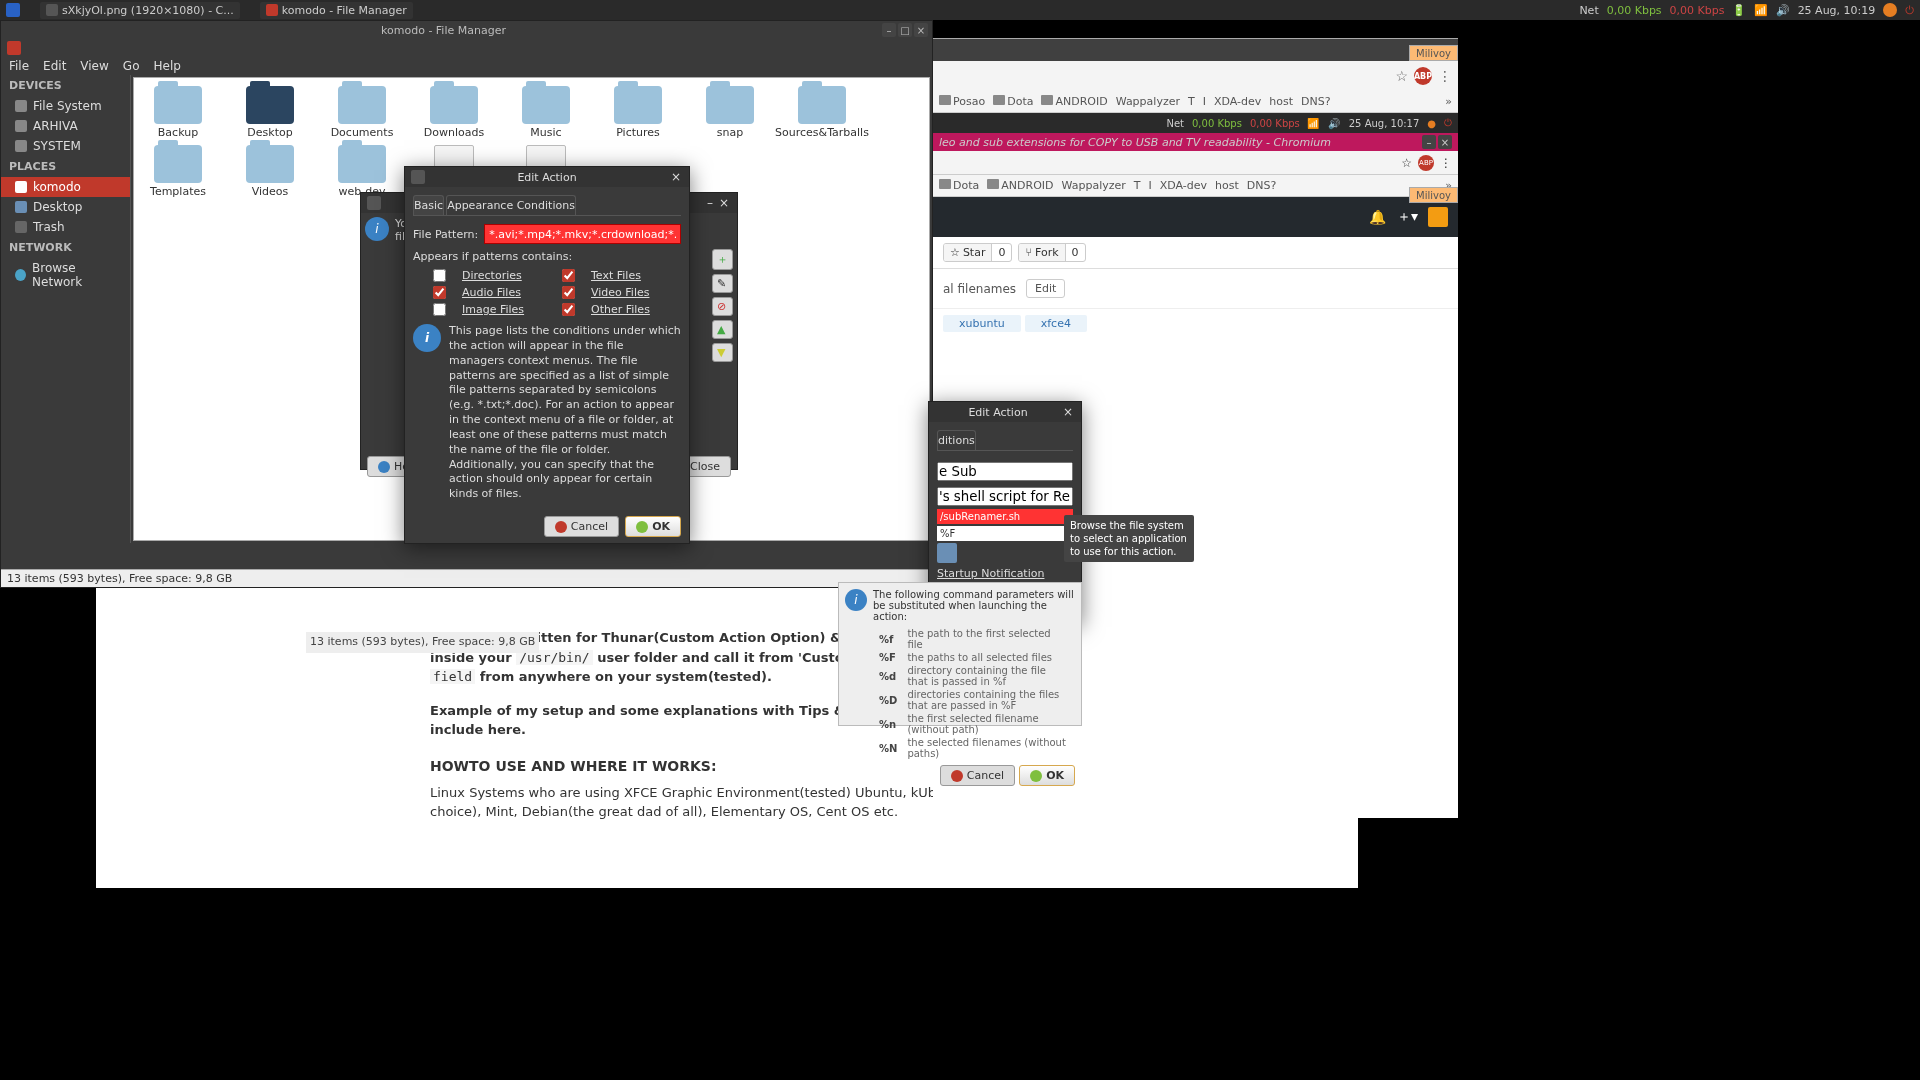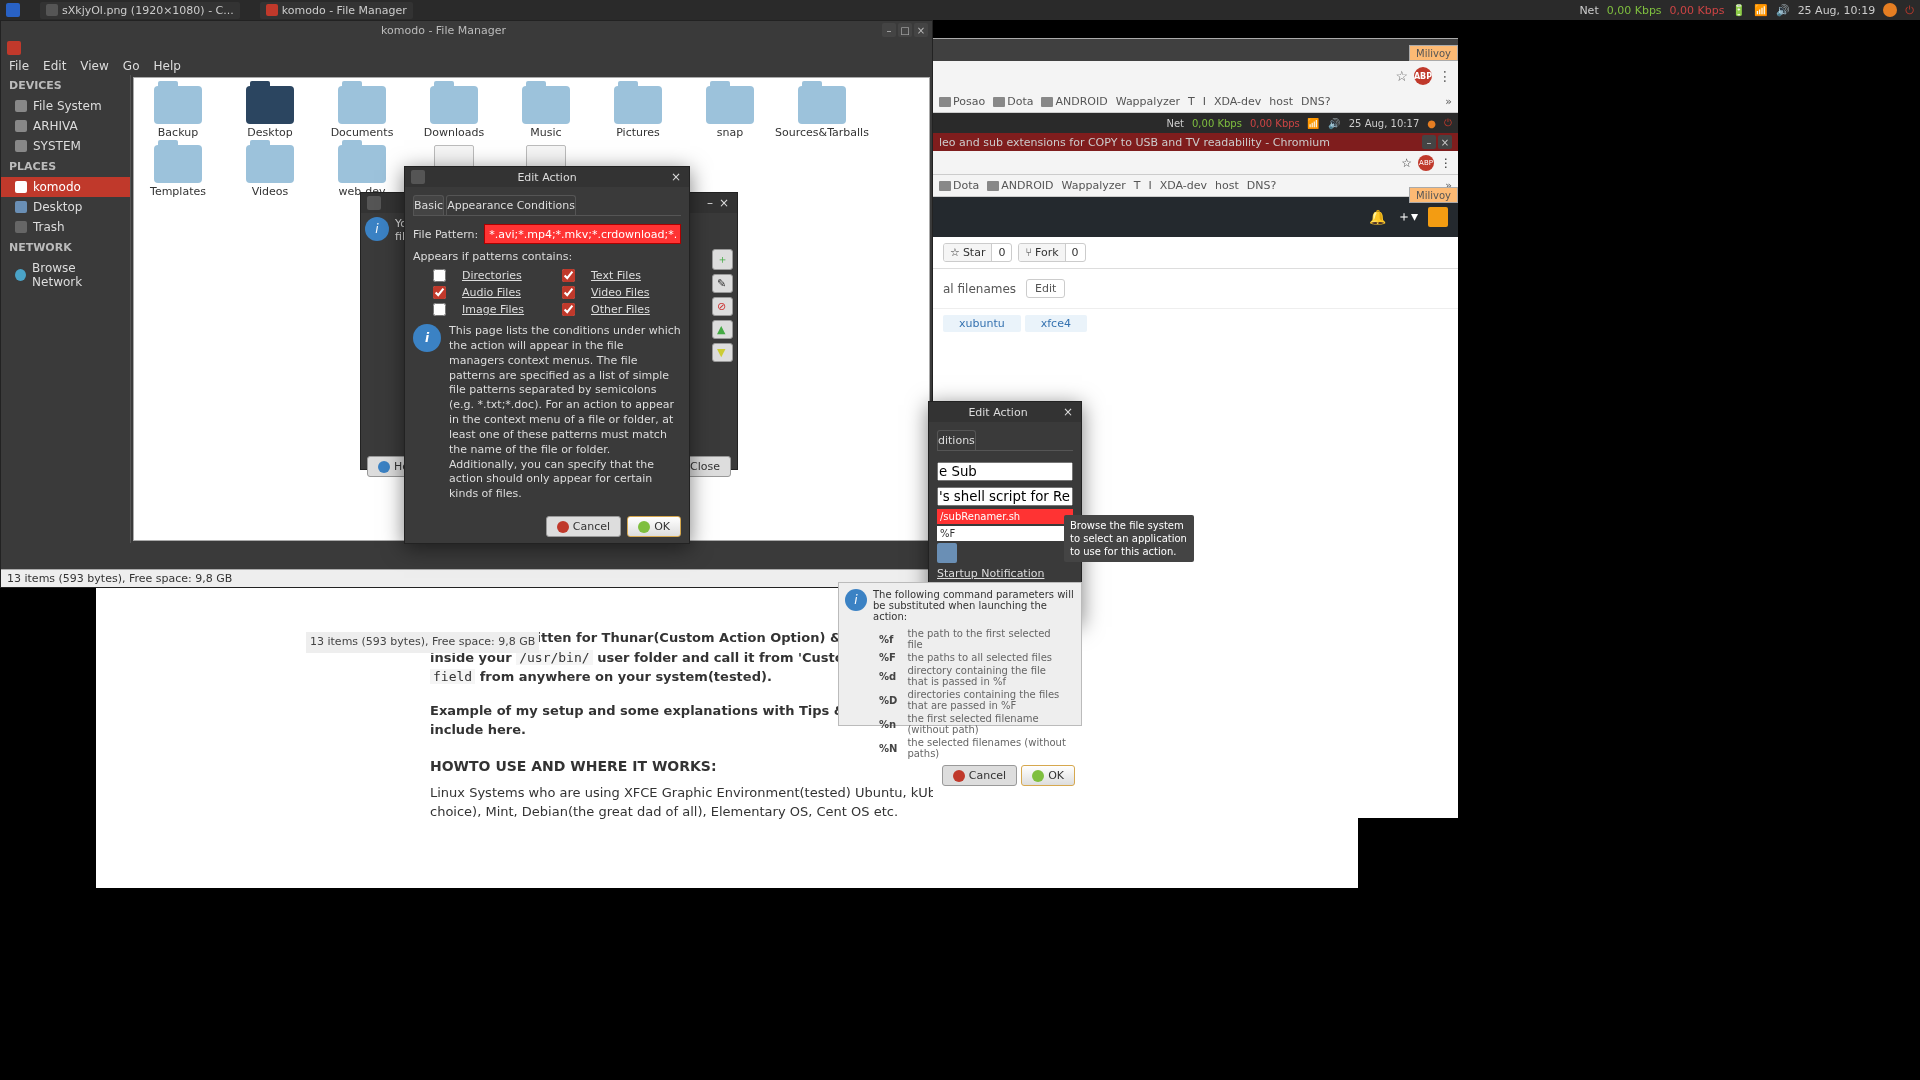--- a/index.html
+++ b/index.html
@@ -79,21 +79,21 @@
 .check-item { display:flex; align-items:center; gap:16px; font-size:11px;text-decoration:underline; }
 .check-item input { accent-color:#c0392b; }
 .info-box { display:flex; gap:8px; margin-top:8px; }
 .info-box .iicon { width:28px; height:28px; background:#3b82c4; border-radius:50%; color:#fff; display:flex; align-items:center; justify-content:center; font-weight:bold; font-style:italic; flex-shrink:0; }
 .info-box .itext { font-size:11px; color:#ddd; line-height:1.35; }
 .dlg-buttons { display:flex; justify-content:flex-end; gap:6px; padding:6px 8px; }
 .btn { background:#ddd; color:#333; padding:3px 10px; border:1px solid #999; border-radius:3px; font-size:11px; display:flex; align-items:center; gap:4px; }
 .btn .bi { width:12px; height:12px; border-radius:50%; }
 .btn .bi.cancel { background:#c0392b; }
 .btn .bi.ok { background:#7fbf3f; }
-.btn.primary { background:linear-gradient(#fff,#ddd); border:1px solid #d6a84f; }
+.btn.primary { background:linear-gradient(#fff,#ddd); border:1px solid #d6a84f;font-weight:bold; }
 
 
 .action-list-dialog { position:absolute; left:360px; top:192px; width:378px; height:278px; background:#3a3a3a; border:1px solid #222; }
 .action-list-dialog .dlg-body { display:flex; gap:6px; padding:4px; height:240px; overflow:hidden; }
 .action-list { flex:1; overflow:hidden; }
 .action-row { display:flex; align-items:center; gap:6px; padding:2px 4px; font-size:11px; height:30px; overflow:hidden; }
 .action-row .ai { width:22px; height:22px; background:#555; border-radius:3px; flex-shrink:0; }
 .action-row.sel { background:#c0392b; }
 .action-list-dialog .bottom-row { display:flex; justify-content:space-between; padding:3px 6px; }
 
@@ -101,26 +101,26 @@
 .edit-action-dialog { left:404px; top:166px; width:286px; }
 
 
 .chromium-win { position:absolute; top:38px; left:933px; width:525px; height:780px; background:#fff; color:#333; border-top:1px solid #aaa; }
 .chrome-tabbar { height:22px; background:#404040; }
 .chrome-navbar { height:30px; background:#f4f4f4; display:flex; align-items:center; gap:6px; padding:0 6px; justify-content:flex-end; }
 .chrome-navbar .star { font-size:14px; color:#666; }
 .chrome-navbar .abp { width:18px; height:18px; background:#c0392b; border-radius:50%; color:#fff; font-size:8px; display:flex; align-items:center; justify-content:center; font-weight:bold; }
 .chrome-navbar .dots { font-size:14px; color:#666; }
 .chrome-bookmarks { height:22px; background:#f4f4f4; display:flex; align-items:center; gap:8px; padding:0 6px; font-size:11px; color:#555; border-bottom:1px solid #ccc; }
-.chrome-bookmarks .bm { display:flex; align-items:center; gap:2px; white-space:nowrap; }
+.chrome-bookmarks .bm { display:flex; gap:2px; white-space:nowrap; }
 .chrome-bookmarks .fold-ico { width:12px; height:10px; background:#888; border-radius:1px; }
 .chrome-bookmarks .chev { margin-left:auto; }
 
 .inner-panel2 { height:20px; background:#2a2a2a; display:flex; align-items:center; justify-content:flex-end; gap:8px; padding:0 6px; color:#ccc; font-size:10px; }
-.inner-titlebar { height:18px; background:#7f1d1d; color:#ccc; display:flex; align-items:center; padding:0 6px; font-size:11px; }
+.inner-titlebar { height:18px; background:#be185d; color:#ccc; display:flex; align-items:center; padding:0 6px; font-size:11px;font-style:italic; }
 .inner-titlebar .t { flex:1; overflow:hidden; text-overflow:ellipsis; white-space:nowrap; }
 .inner-titlebar .ctrls { display:flex; gap:2px; }
 .inner-titlebar .wb { width:14px; height:14px; background:#444; border-radius:2px; font-size:10px; display:flex; align-items:center; justify-content:center; }
 .inner-navbar { height:24px; background:#f4f4f4; border-bottom:1px solid #ccc; display:flex; align-items:center; justify-content:flex-end; gap:6px; padding:0 6px; }
 
 .gh-bar { height:40px; background:#24292e; display:flex; align-items:center; gap:10px; padding:0 10px; justify-content:flex-end; }
 .gh-bar .bell { color:#fff; font-size:14px; }
 .gh-bar .plus { color:#fff; font-size:14px; }
 .gh-bar .av { width:20px; height:20px; background:#f39c12; border-radius:2px; }
 .gh-stats { height:32px; display:flex; align-items:center; gap:6px; padding:0 10px; border-bottom:1px solid #ddd; }

